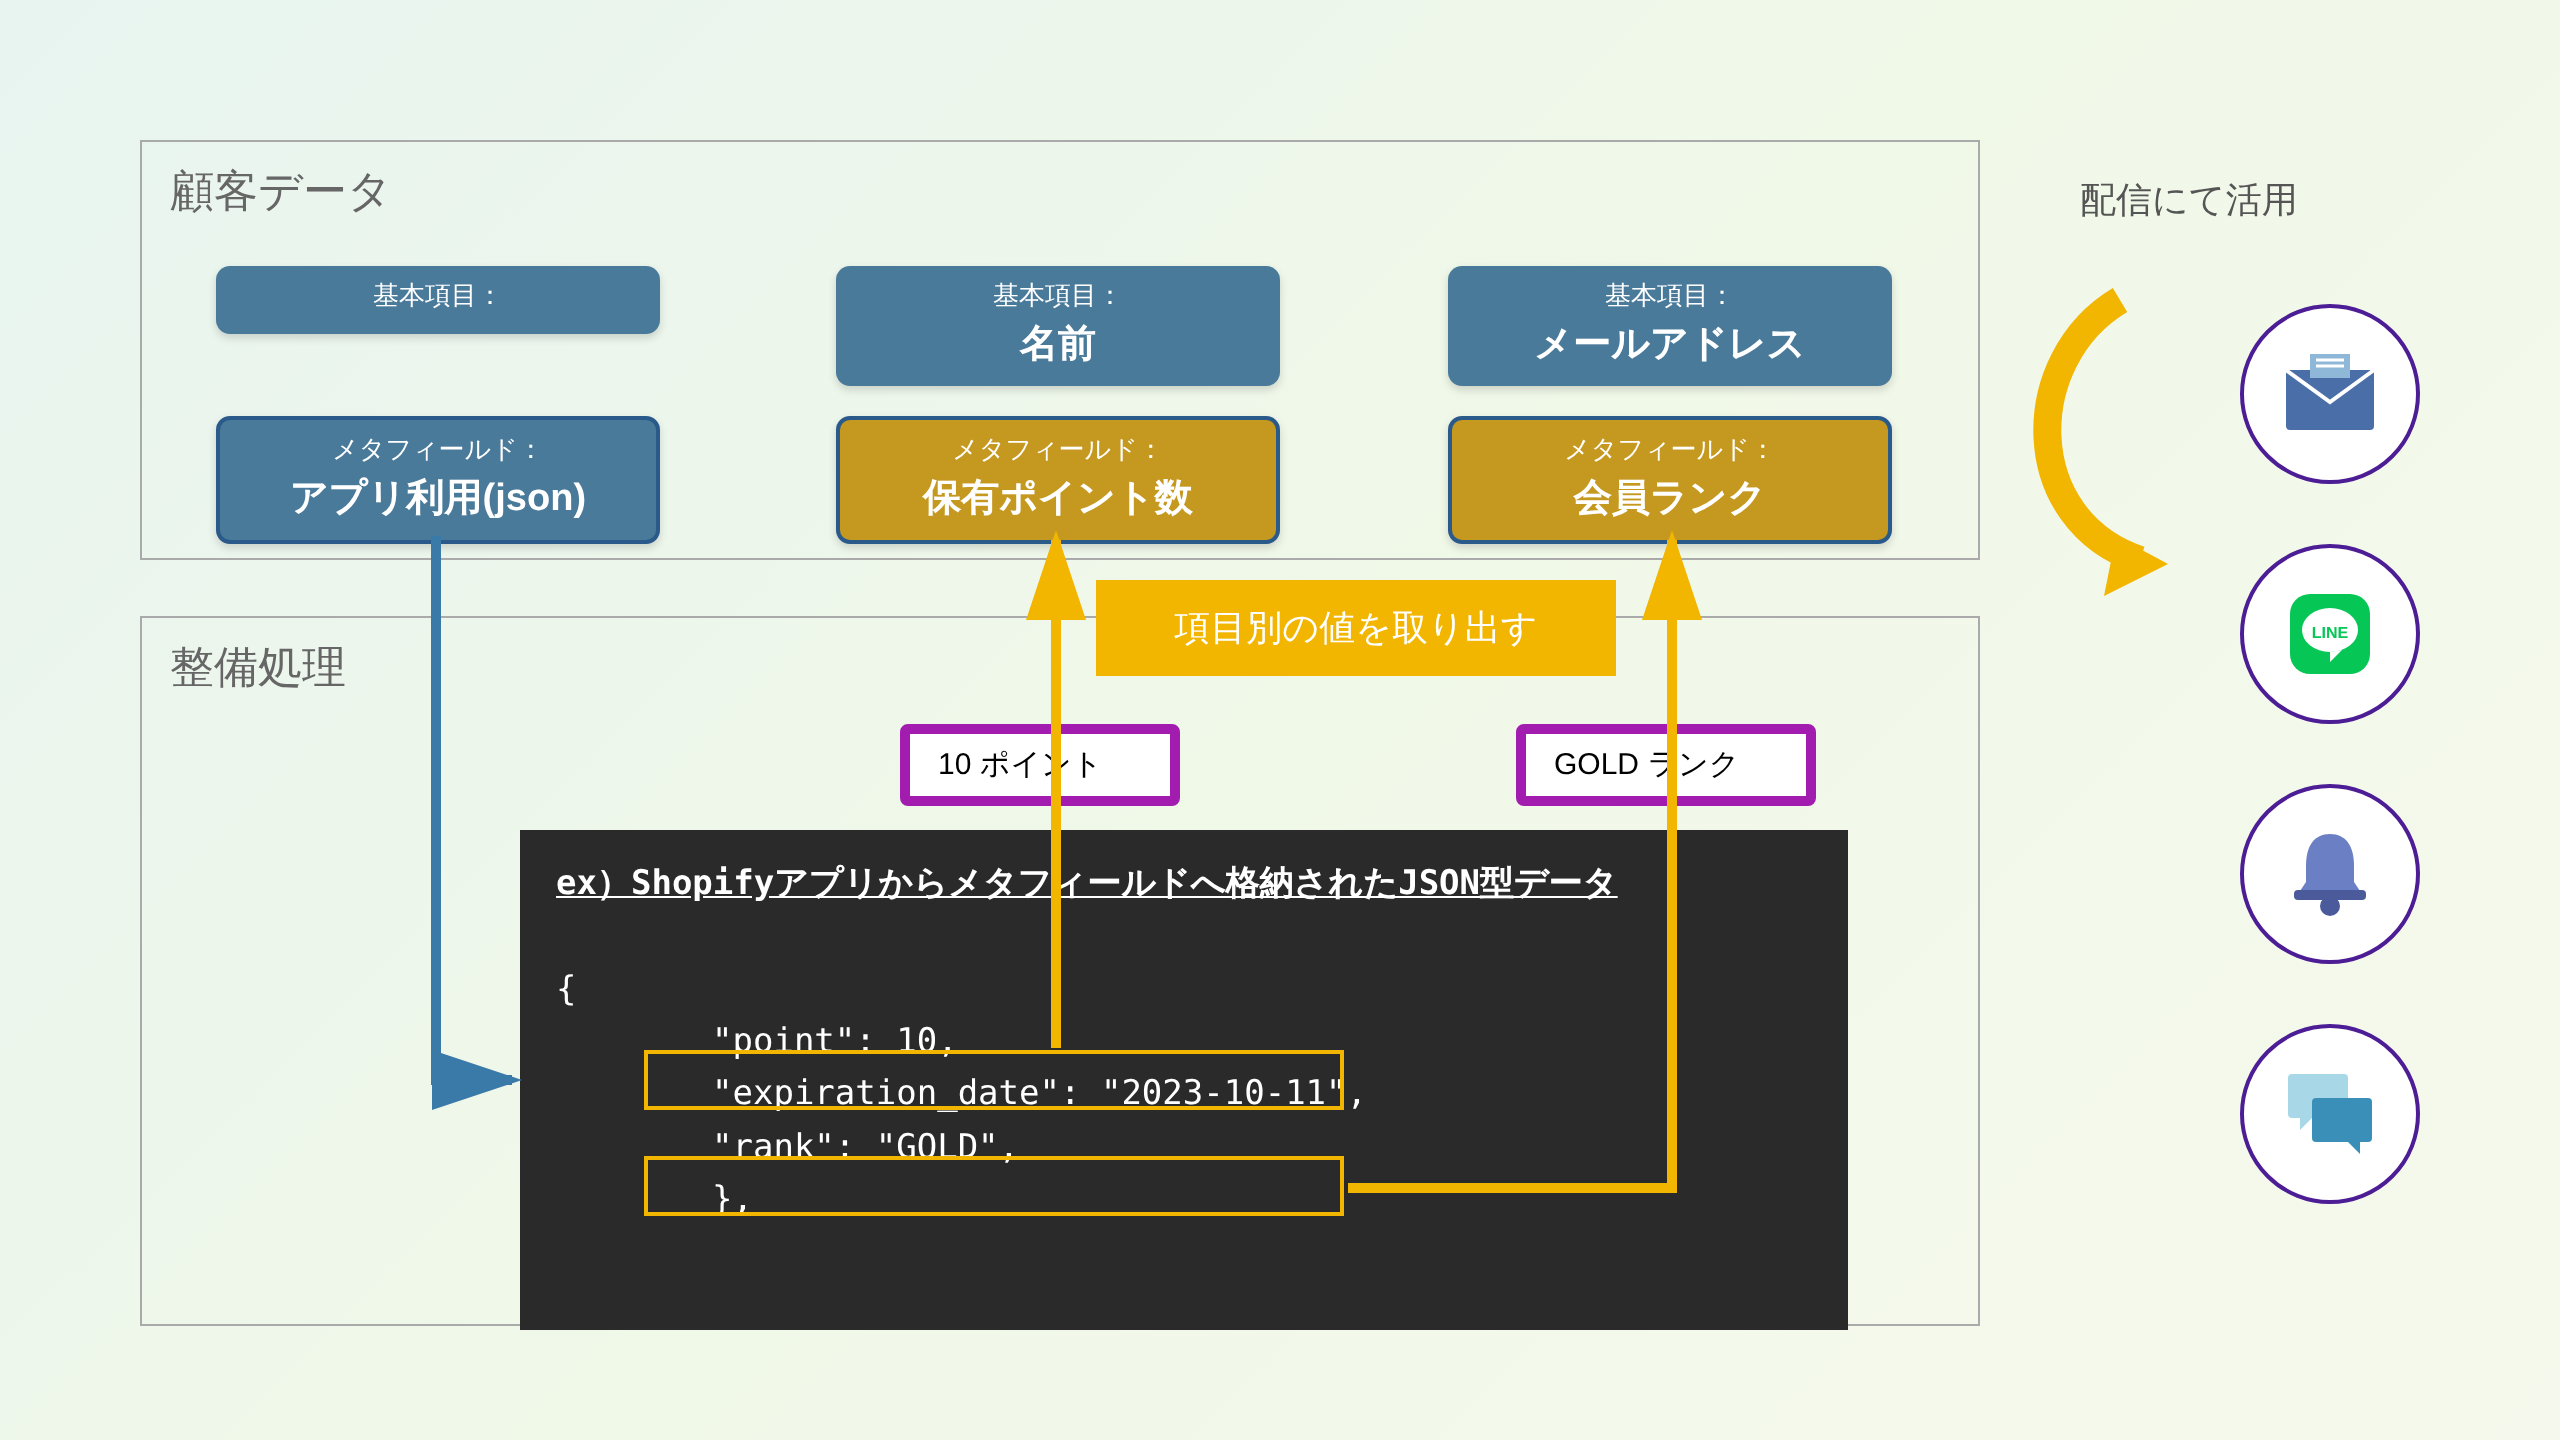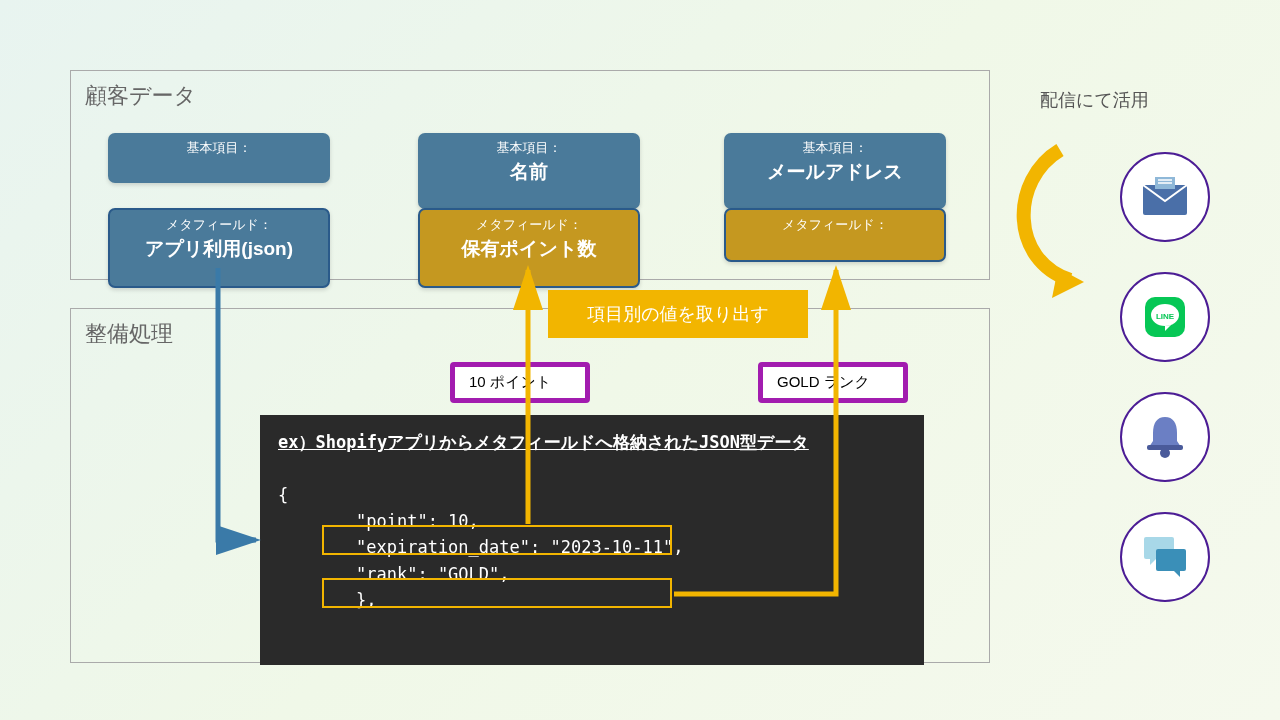--- a/index.html
+++ b/index.html
@@ -21,21 +21,21 @@
 }
 .customer-panel { left: 70px; top: 70px; width: 920px; height: 210px; }
 .process-panel  { left: 70px; top: 308px; width: 920px; height: 355px; }
 
 .pill {
   position: absolute;
   background: #4a7a9a;
   color: white;
   border-radius: 7px;
   text-align: center;
-  padding: 6px 10px 24px;
+  padding: 6px 10px 8px;
   box-shadow: 0 2px 4px rgba(0,0,0,0.15);
 }
 .pill .small { font-size: 13px; display: block; margin-bottom: 2px; }
 .pill .big   { font-size: 19px; font-weight: bold; display: block; }
 .meta-pill { background: #c59820; }
 .blue-border { border: 2px solid #2a5a8a; }
 
 
 .p1 { left: 108px;  top: 133px; width: 222px; }
 .p2 { left: 418px; top: 133px; width: 222px; }
@@ -144,20 +144,21 @@
 <div class="pill p4 blue-border">
   <span class="small">メタフィールド：</span>
   <span class="big">アプリ利用(json)</span>
 </div>
 <div class="pill p5 meta-pill blue-border">
   <span class="small">メタフィールド：</span>
   <span class="big">保有ポイント数</span>
 </div>
 <div class="pill p6 meta-pill blue-border">
   <span class="small">メタフィールド：</span>
+  <span class="big">会員ランク</span>
 </div>
 
 <div class="extract-box">項目別の値を取り出す</div>
 
 <div class="value-box v1">10 ポイント</div>
 <div class="value-box v2">GOLD ランク</div>
 
 <div class="code-box">
   <div class="code-title">ex）Shopifyアプリからメタフィールドへ格納されたJSON型データ</div>
   <br>

